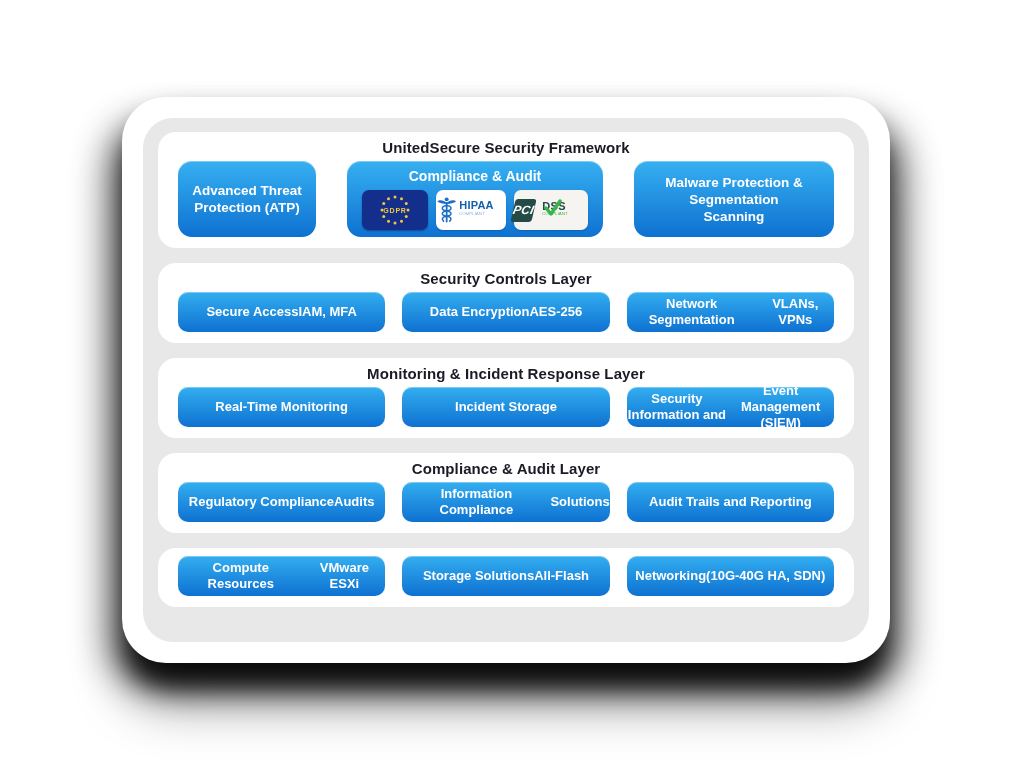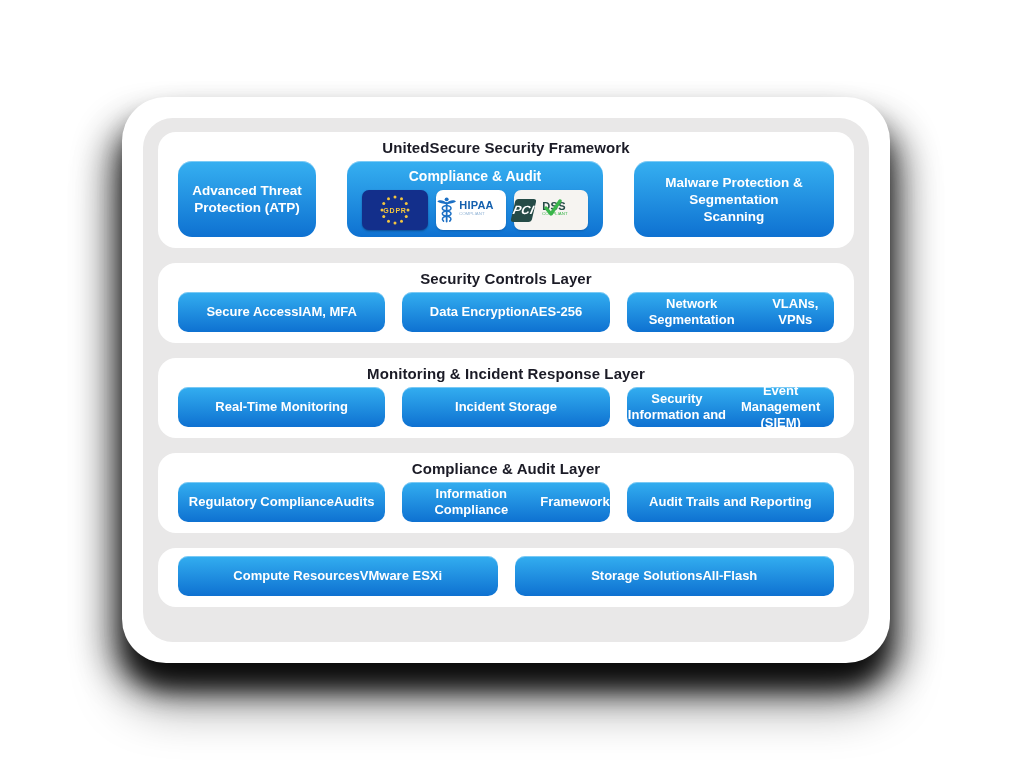--- a/index.html
+++ b/index.html
@@ -211,37 +211,41 @@
 
       <section class="sec">
         <div class="sec-title">Compliance &amp; Audit Layer</div>
         <div class="btn-row">
           <div class="btn">
             <div class="btn-line">Regulatory Compliance</div>
             <div class="btn-line">Audits</div>
           </div>
           <div class="btn">
             <div class="btn-line">Information Compliance</div>
-            <div class="btn-line">Framework</div>
+            <div class="btn-line">Solutions</div>
           </div>
           <div class="btn">
             <div class="btn-line">Audit Trails and Reporting</div>
 
           </div>
         </div>
       </section>
 
       <section class="sec">
         <div class="btn-row">
           <div class="btn">
             <div class="btn-line">Compute Resources</div>
             <div class="btn-line">VMware ESXi</div>
           </div>
           <div class="btn">
             <div class="btn-line">Storage Solutions</div>
             <div class="btn-line">All-Flash</div>
+          </div>
+          <div class="btn">
+            <div class="btn-line">Networking</div>
+            <div class="btn-line">(10G-40G HA, SDN)</div>
           </div>
         </div>
       </section>
 
     </div>
   </div>
 </div>
 
 </body></html>

